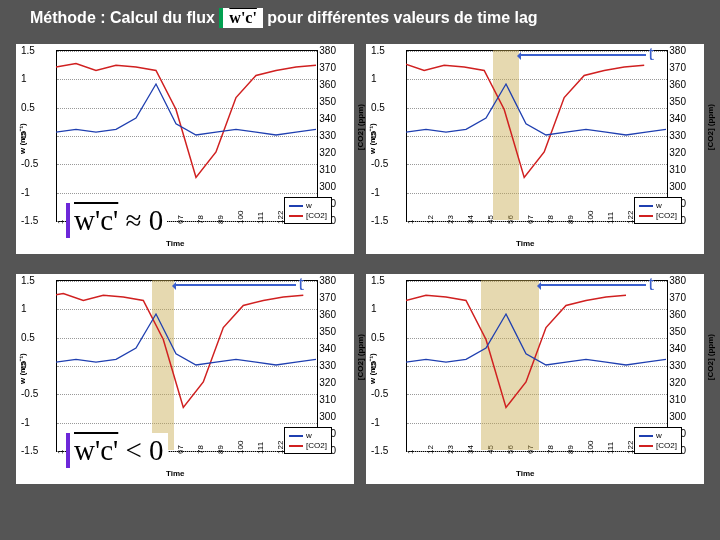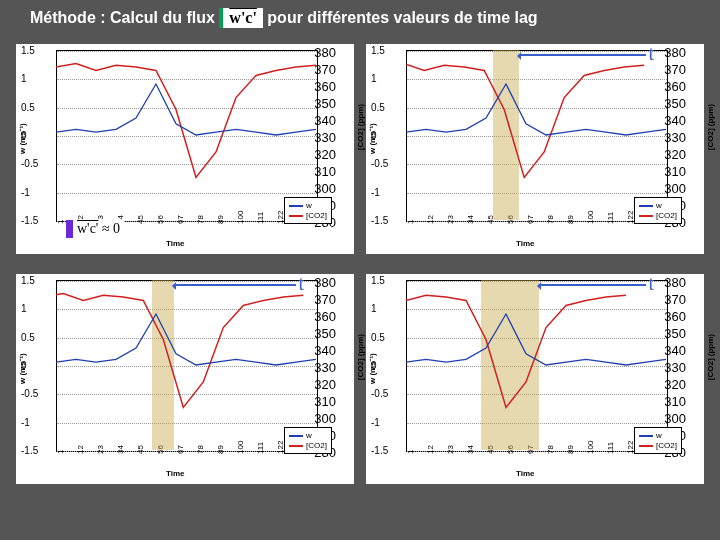--- a/index.html
+++ b/index.html
@@ -6,33 +6,33 @@
   .slide{width:580px;height:540px;position:relative}
   .title{position:absolute;left:30px;top:8px;color:#fff;font-weight:bold;font-size:16px}
   .title .box{display:inline-block;background:#fff;color:#000;padding:1px 6px;border-left:4px solid #00a050;font-family:'Times New Roman',serif}
   .grid2{position:absolute;top:40px;left:10px;width:700px;display:flex;flex-wrap:wrap}
   .cell{width:350px;height:230px;position:relative}
   .plot{background:#fff;position:absolute;left:6px;top:4px;width:338px;height:210px}
   .paxes{position:absolute;left:40px;top:6px;width:260px;height:170px;border:1px solid #000}
   
   .gy{position:absolute;left:0;width:100%;border-top:1px dotted #999}
   .ylab{position:absolute;left:5px;font-size:10px;color:#000}
-  .y2lab{position:absolute;right:18px;font-size:13px;color:#000}
+  .y2lab{position:absolute;right:18px;font-size:10px;color:#000}
   .xtick{position:absolute;top:180px;font-size:8px;color:#000;transform-origin:left top;transform:rotate(-90deg)}
   .axtitle-l{position:absolute;left:0px;top:110px;font-size:8px;font-weight:bold;transform:rotate(-90deg);transform-origin:left top}
   .axtitle-r{position:absolute;right:-2px;top:60px;font-size:8px;font-weight:bold;transform:rotate(-90deg);transform-origin:right top}
   .axtitle-b{position:absolute;left:150px;top:195px;font-size:8px;font-weight:bold}
   .legend{position:absolute;right:22px;bottom:30px;background:#fff;border:1px solid #000;font-size:8px;padding:2px 4px}
   .legend div{display:flex;align-items:center;margin:1px 0}
   .lsw{width:14px;height:0;border-top:2px solid;margin-right:3px}
   .band{position:absolute;top:6px;height:170px;background:rgba(200,170,80,.45)}
   .arrow{position:absolute;height:0;border-top:2px solid}
   .arrow.blue{border-color:#3a5fcd}
   .arrow::before{content:'';position:absolute;left:-6px;top:-4px;border:4px solid transparent;border-right-color:inherit}
-  .eq{position:absolute;background:#fff;border-left:7px solid #6d28d9;padding:1px 4px;font-family:'Times New Roman',serif;font-size:14px}
+  .eq{position:absolute;background:#fff;border-left:4px solid #6d28d9;padding:1px 4px;font-family:'Times New Roman',serif;font-size:29px}
   .tlag{position:absolute;color:#3a5fcd;font-family:'Times New Roman',serif;font-size:20px}
   .tlag sub{font-size:12px}
   .footer{position:absolute;left:30px;bottom:14px;color:#fff;font-weight:bold;font-size:15px}
   .footer .box{display:inline-block;background:#fff;color:#000;padding:0 5px;border-left:3px solid #00a050;font-family:'Times New Roman',serif}
   svg{position:absolute;left:0;top:0}
 </style>
 </head>
 <body>
 <div class="slide">
 
@@ -207,20 +207,21 @@
             <path d="M-12.7 17.0 L7.3 13.6 L27.3 20.4 L47.3 15.3 L67.3 17.0 L87.3 20.4 L107.3 59.5 L127.3 127.5 L147.3 102.0 L167.3 47.6 L187.3 25.5 L207.3 20.4 L227.3 17.0 L247.3 15.3 " stroke="#d02020" fill="none" stroke-width="1.5"></path>
             <path d="M0.0 82.2 L20.0 79.3 L40.0 82.2 L60.0 79.3 L80.0 68.0 L100.0 34.0 L120.0 73.7 L140.0 85.0 L160.0 82.2 L180.0 79.3 L200.0 82.2 L220.0 85.0 L240.0 82.2 L260.0 79.3 " stroke="#1f3fb0" fill="none" stroke-width="1.3"></path>
           </svg>
           <div class="axtitle-l">w (ms⁻¹)</div>
           <div class="axtitle-r">[CO2] (ppm)</div>
           <div class="axtitle-b">Time</div>
           <div class="legend">
             <div><span class="lsw" style="border-color:#1f3fb0"></span>w</div>
             <div><span class="lsw" style="border-color:#d02020"></span>[CO2]</div>
           </div>
+          <div class="eq" style="left: 50px; bottom: 16px;"><span style="text-decoration:overline">w'c'</span> &lt; 0</div>
           <div class="tlag" style="right: 50px; top: -2px;">t<sub></sub></div>
           <div class="arrow blue" style="left: 158.182px; width: 121.818px; top: 10px;"></div>
         </div>
       </div>
       <div class="cell">
         <div class="plot">
           <div class="paxes">
             <div class="gy" style="top: 170px;"></div>
             <div class="gy" style="top: 141.667px;"></div>
             <div class="gy" style="top: 113.333px;"></div>

